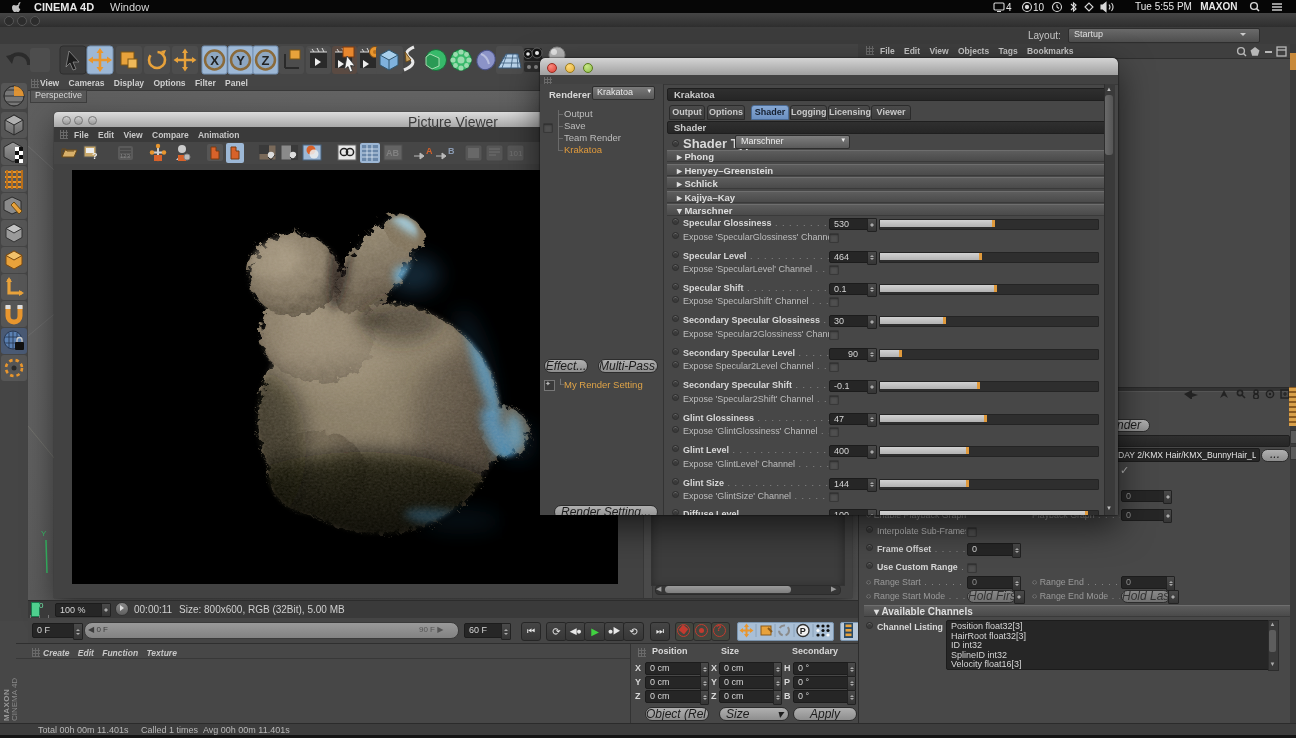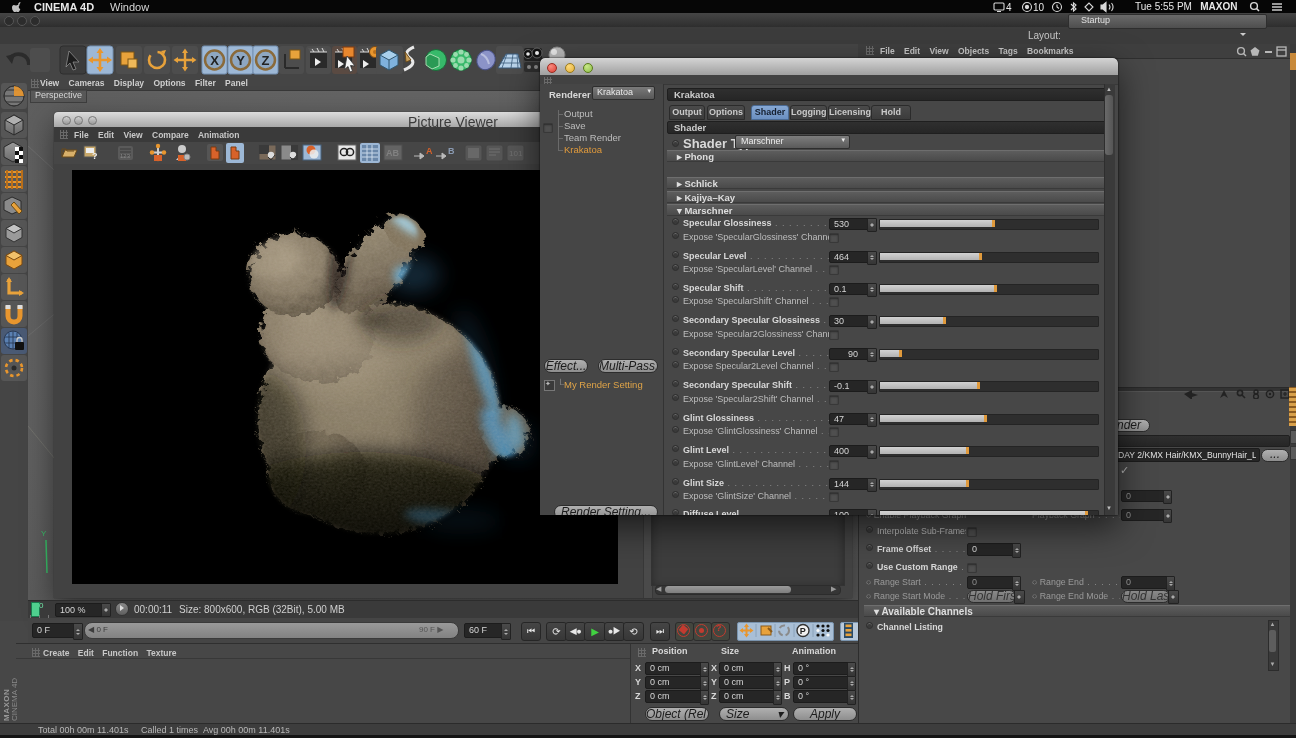--- a/index.html
+++ b/index.html
@@ -67,21 +67,21 @@
       </g>
 </svg>
 
 <div class="abs" style="left:0;top:13px;width:1296px;height:14px;background:linear-gradient(#454545,#2e2e2e);border-bottom:1px solid #222;"></div>
 <div class="abs" style="left:4px;top:16px;width:8px;height:8px;border-radius:50%;background:#2c2c2c;border:1px solid #555;"></div>
 <div class="abs" style="left:17px;top:16px;width:8px;height:8px;border-radius:50%;background:#2c2c2c;border:1px solid #555;"></div>
 <div class="abs" style="left:30px;top:16px;width:8px;height:8px;border-radius:50%;background:#2c2c2c;border:1px solid #555;"></div>
 
 <div class="abs" style="left:0;top:27px;width:1296px;height:17px;background:#3c3c3c;border-bottom:1px solid #2a2a2a;"></div>
 <div class="abs menu" style="left:1028px;top:30px;font-size:10px;">Layout:</div>
-<div class="abs" style="left:1068px;top:14px;width:185px;height:13px;background:linear-gradient(#6a6a6a,#4e4e4e);border:1px solid #2e2e2e;border-radius:2px;font-size:9px;color:#e0e0e0;padding-left:12px;">Startup</div>
+<div class="abs" style="left:1068px;top:28px;width:185px;height:13px;background:linear-gradient(#6a6a6a,#4e4e4e);border:1px solid #2e2e2e;border-radius:2px;font-size:9px;color:#e0e0e0;padding-left:5px;">Startup</div>
 <div class="abs" style="left:1240px;top:33px;border:3px solid transparent;border-top-color:#ccc;"></div>
 
 <div class="abs" style="left:0;top:44px;width:1296px;height:32px;background:#454545;border-bottom:1px solid #303030;"></div>
 <svg class="abs" style="left:0;top:44px;" width="870" height="32">
 
  <path d="M29 21 A10.5 10.5 0 0 0 10 14.5" stroke="#2b2b2b" stroke-width="4" fill="none"></path>
       <path d="M15 10 l-9 2 l6 8z" fill="#2b2b2b"></path>
  <rect x="28" y="48" width="0" height="0"></rect>
  <rect x="30" y="4" width="20" height="24" rx="3" fill="#4d4d4d"></rect>
 
@@ -594,31 +594,31 @@
  <rect x="4" y="1" width="9" height="15" fill="#2a4a66"></rect>
  <g fill="#e8a23b">
         <rect x="5.5" y="2.5" width="6" height="2.6"></rect>
         <rect x="5.5" y="7" width="6" height="2.6"></rect>
         <rect x="5.5" y="11.5" width="6" height="2.6"></rect>
       </g>
 </svg>
 
 <div class="abs" style="left:0;top:643px;width:630px;height:80px;background:#474747;border-top:1px solid #2f2f2f;"></div>
 <div class="abs handle" style="left:32px;top:648px;"></div>
-<div class="abs menu" style="left:43px;top:648px;font-size:8.5px;font-weight:bold;word-spacing:6px;">Create Edit Function Texture</div>
+<div class="abs menu" style="left:43px;top:648px;font-size:8.5px;font-weight:bold;word-spacing:6px;font-style:italic;">Create Edit Function Texture</div>
 <div class="abs" style="left:0;top:658px;width:630px;height:1px;background:#383838;"></div>
 <div class="abs" style="left:0;top:643px;width:16px;height:80px;background:#474747;"></div>
 <div class="abs" style="left:2px;top:721px;font-size:8px;font-weight:bold;color:#989898;transform:rotate(-90deg);transform-origin:0 0;letter-spacing:0.5px;">MAXON</div>
 <div class="abs" style="left:10px;top:721px;font-size:8px;color:#8a8a8a;transform:rotate(-90deg);transform-origin:0 0;">CINEMA 4D</div>
 
 <div class="abs" style="left:630px;top:643px;width:228px;height:80px;background:#474747;border-top:1px solid #2f2f2f;border-left:1px solid #333;"></div>
 <div class="abs handle" style="left:638px;top:648px;"></div>
 <div class="abs lbl" style="left:652px;top:646px;">Position</div>
 <div class="abs lbl" style="left:721px;top:646px;">Size</div>
-<div class="abs lbl" style="left:792px;top:646px;">Animation</div>
+<div class="abs lbl" style="left:792px;top:646px;">Secondary</div>
 <div class="abs lbl" style="left:635px;top:663px;">X</div>
     <div class="abs field" style="left:645px;top:662px;width:56px;height:11px;line-height:11px;">0 cm</div>
     <div class="abs stp" style="left:700px;top:662px;width:7px;height:13px;"></div>
 <div class="abs lbl" style="left:711px;top:663px;">X</div>
     <div class="abs field" style="left:719px;top:662px;width:55px;height:11px;line-height:11px;">0 cm</div>
     <div class="abs stp" style="left:773px;top:662px;width:7px;height:13px;"></div>
 <div class="abs lbl" style="left:784px;top:663px;">H</div>
     <div class="abs field" style="left:793px;top:662px;width:55px;height:11px;line-height:11px;">0 °</div>
     <div class="abs stp" style="left:847px;top:662px;width:7px;height:13px;"></div>
 <div class="abs lbl" style="left:635px;top:677px;">Y</div>
@@ -700,20 +700,21 @@
 <div class="abs field" style="left:1121px;top:576px;width:45px;height:11px;line-height:11px;color:#8e8e8e;">0</div>
     <div class="abs stp" style="left:1166px;top:576px;width:7px;height:13px;"></div>
 <div class="abs lbl2 atl" style="left:866px;top:591px;width:100px;color:#9a9a9a;">○ Range Start Mode<span class="dots"> . . . . . . . . . . . . . . . . . . . . . . . .</span></div>
 <div class="abs pill" style="left:967px;top:590px;width:47px;height:11px;line-height:11px;background:linear-gradient(#8a8a8a,#707070);color:#333;">Hold First</div>
 <div class="abs stp" style="left:1014px;top:590px;width:9px;height:12px;"></div>
 <div class="abs lbl2 atl" style="left:1032px;top:591px;width:88px;color:#9a9a9a;">○ Range End Mode<span class="dots"> . . . . . . . . . . . . . . . . . . . . . . . .</span></div>
 <div class="abs pill" style="left:1121px;top:590px;width:47px;height:11px;line-height:11px;background:linear-gradient(#8a8a8a,#707070);color:#333;">Hold Last</div>
 <div class="abs stp" style="left:1168px;top:590px;width:9px;height:12px;"></div>
 <div class="abs fold" style="left:864px;top:605px;width:422px;height:10px;font-size:10px;">▾ Available Channels</div>
 <div class="abs lbl atl" style="left:866px;top:622px;"><span class="bullet"></span>Channel Listing</div>
+<div class="abs field" style="left:946px;top:620px;width:322px;height:47px;line-height:9.5px;font-size:9px;padding-top:1px;">Position float32[3]<br>HairRoot float32[3]<br>ID int32<br>SplineID int32<br>Velocity float16[3]</div>
 <div class="abs" style="left:1268px;top:620px;width:9px;height:49px;background:#3a3a3a;border:1px solid #2c2c2c;"></div>
 <div class="abs" style="left:1269px;top:621px;width:7px;height:7px;font-size:6px;color:#aaa;line-height:7px;text-align:center;">▲</div>
 <div class="abs" style="left:1269px;top:630px;width:7px;height:22px;background:#5d5d5d;border-radius:2px;"></div>
 <div class="abs" style="left:1269px;top:661px;width:7px;height:7px;font-size:6px;color:#aaa;line-height:7px;text-align:center;">▼</div>
 
 <div class="abs" style="left:1290px;top:44px;width:6px;height:679px;background:#3a3a3a;"></div>
 <div class="abs" style="left:1290px;top:53px;width:6px;height:17px;background:#c8893a;"></div>
 <div class="abs" style="left:1289px;top:387px;width:7px;height:39px;background:repeating-linear-gradient(0deg,#d8a04a 0 3px,#8a5a20 3px 5px);"></div>
 <div class="abs" style="left:1290px;top:430px;width:6px;height:12px;background:#5a5a5a;border:1px solid #333;"></div>
 <div class="abs" style="left:1290px;top:446px;width:6px;height:12px;background:#5a5a5a;border:1px solid #333;"></div>
@@ -747,26 +748,27 @@
  <div class="abs lbl2" style="left:24px;top:321px;color:#e0a448;">My Render Setting</div>
  <div class="abs pill" style="left:14px;top:447px;width:102px;height:12px;line-height:12px;">Render Setting...</div>
 
  <div class="abs secbar" style="left:127px;top:30px;width:434px;height:11px;line-height:11px;">Krakatoa</div>
  <div class="abs" style="left:127px;top:47px;width:440px;height:13px;">
   <span class="tab" style="left:2px;width:34px;">Output</span>
   <span class="tab" style="left:40px;width:36px;">Options</span>
   <span class="tab" style="left:84px;width:36px;background:linear-gradient(#86a8d4,#6b8fc0);color:#141e2e;border-color:#4a6a94;">Shader</span>
   <span class="tab" style="left:123px;width:35px;">Logging</span>
   <span class="tab" style="left:161px;width:40px;">Licensing</span>
-  <span class="tab" style="left:204px;width:38px;">Hold</span>
+  <span class="tab" style="left:204px;width:38px;">Viewer</span>
  </div>
  <div class="abs secbar" style="left:127px;top:63px;width:434px;height:11px;line-height:11px;">Shader</div>
  <div class="abs lbl" style="left:132px;top:78px;font-size:13px;"><span class="bullet"></span>Shader Type</div>
  <div class="abs" style="left:195px;top:77px;width:108px;height:12px;background:linear-gradient(#7d7d7d,#5a5a5a);border:1px solid #2e2e2e;border-radius:2px;font-size:9px;color:#ececec;padding-left:5px;">Marschner<span style="float:right;margin-right:4px;font-size:7px;">▾</span></div>
  <div class="abs fold" style="left:127px;top:92px;width:434px;height:10px;">▸ Phong</div>
+ <div class="abs fold" style="left:127px;top:105.5px;width:434px;height:10px;">▸ Henyey–Greenstein</div>
  <div class="abs fold" style="left:127px;top:132.5px;width:434px;height:10px;">▸ Kajiya–Kay</div>
  <div class="abs fold" style="left:127px;top:119px;width:434px;height:10px;">▸ Schlick</div>
  <div class="abs fold" style="left:127px;top:146px;width:434px;height:10px;">▾ Marschner</div>
  <div id="params">
         <div class="abs lbl" style="left:132px;top:160px;width:157px;"><span class="bullet"></span>Specular Glossiness<span class="dots"> . . . . . . . . . . . . . . . . . . . . . . . . . . . . . . . . . . . . . . . .</span></div>
 <div class="abs field" style="left:289px;top:160px;width:38px;height:10px;line-height:10px;">530</div>
 <div class="abs stp" style="left:327px;top:160px;width:8px;height:12px;"></div>
 <div class="abs" style="left:339px;top:161px;width:218px;height:9px;background:#2e2e2e;border:1px solid #242424;border-radius:1px;"></div>
 <div class="abs" style="left:340px;top:162px;width:112px;height:7px;background:linear-gradient(#d2d2d2,#b2b2b2);"></div>
 <div class="abs" style="left:452px;top:162px;width:3px;height:7px;background:#e09a3c;"></div>

